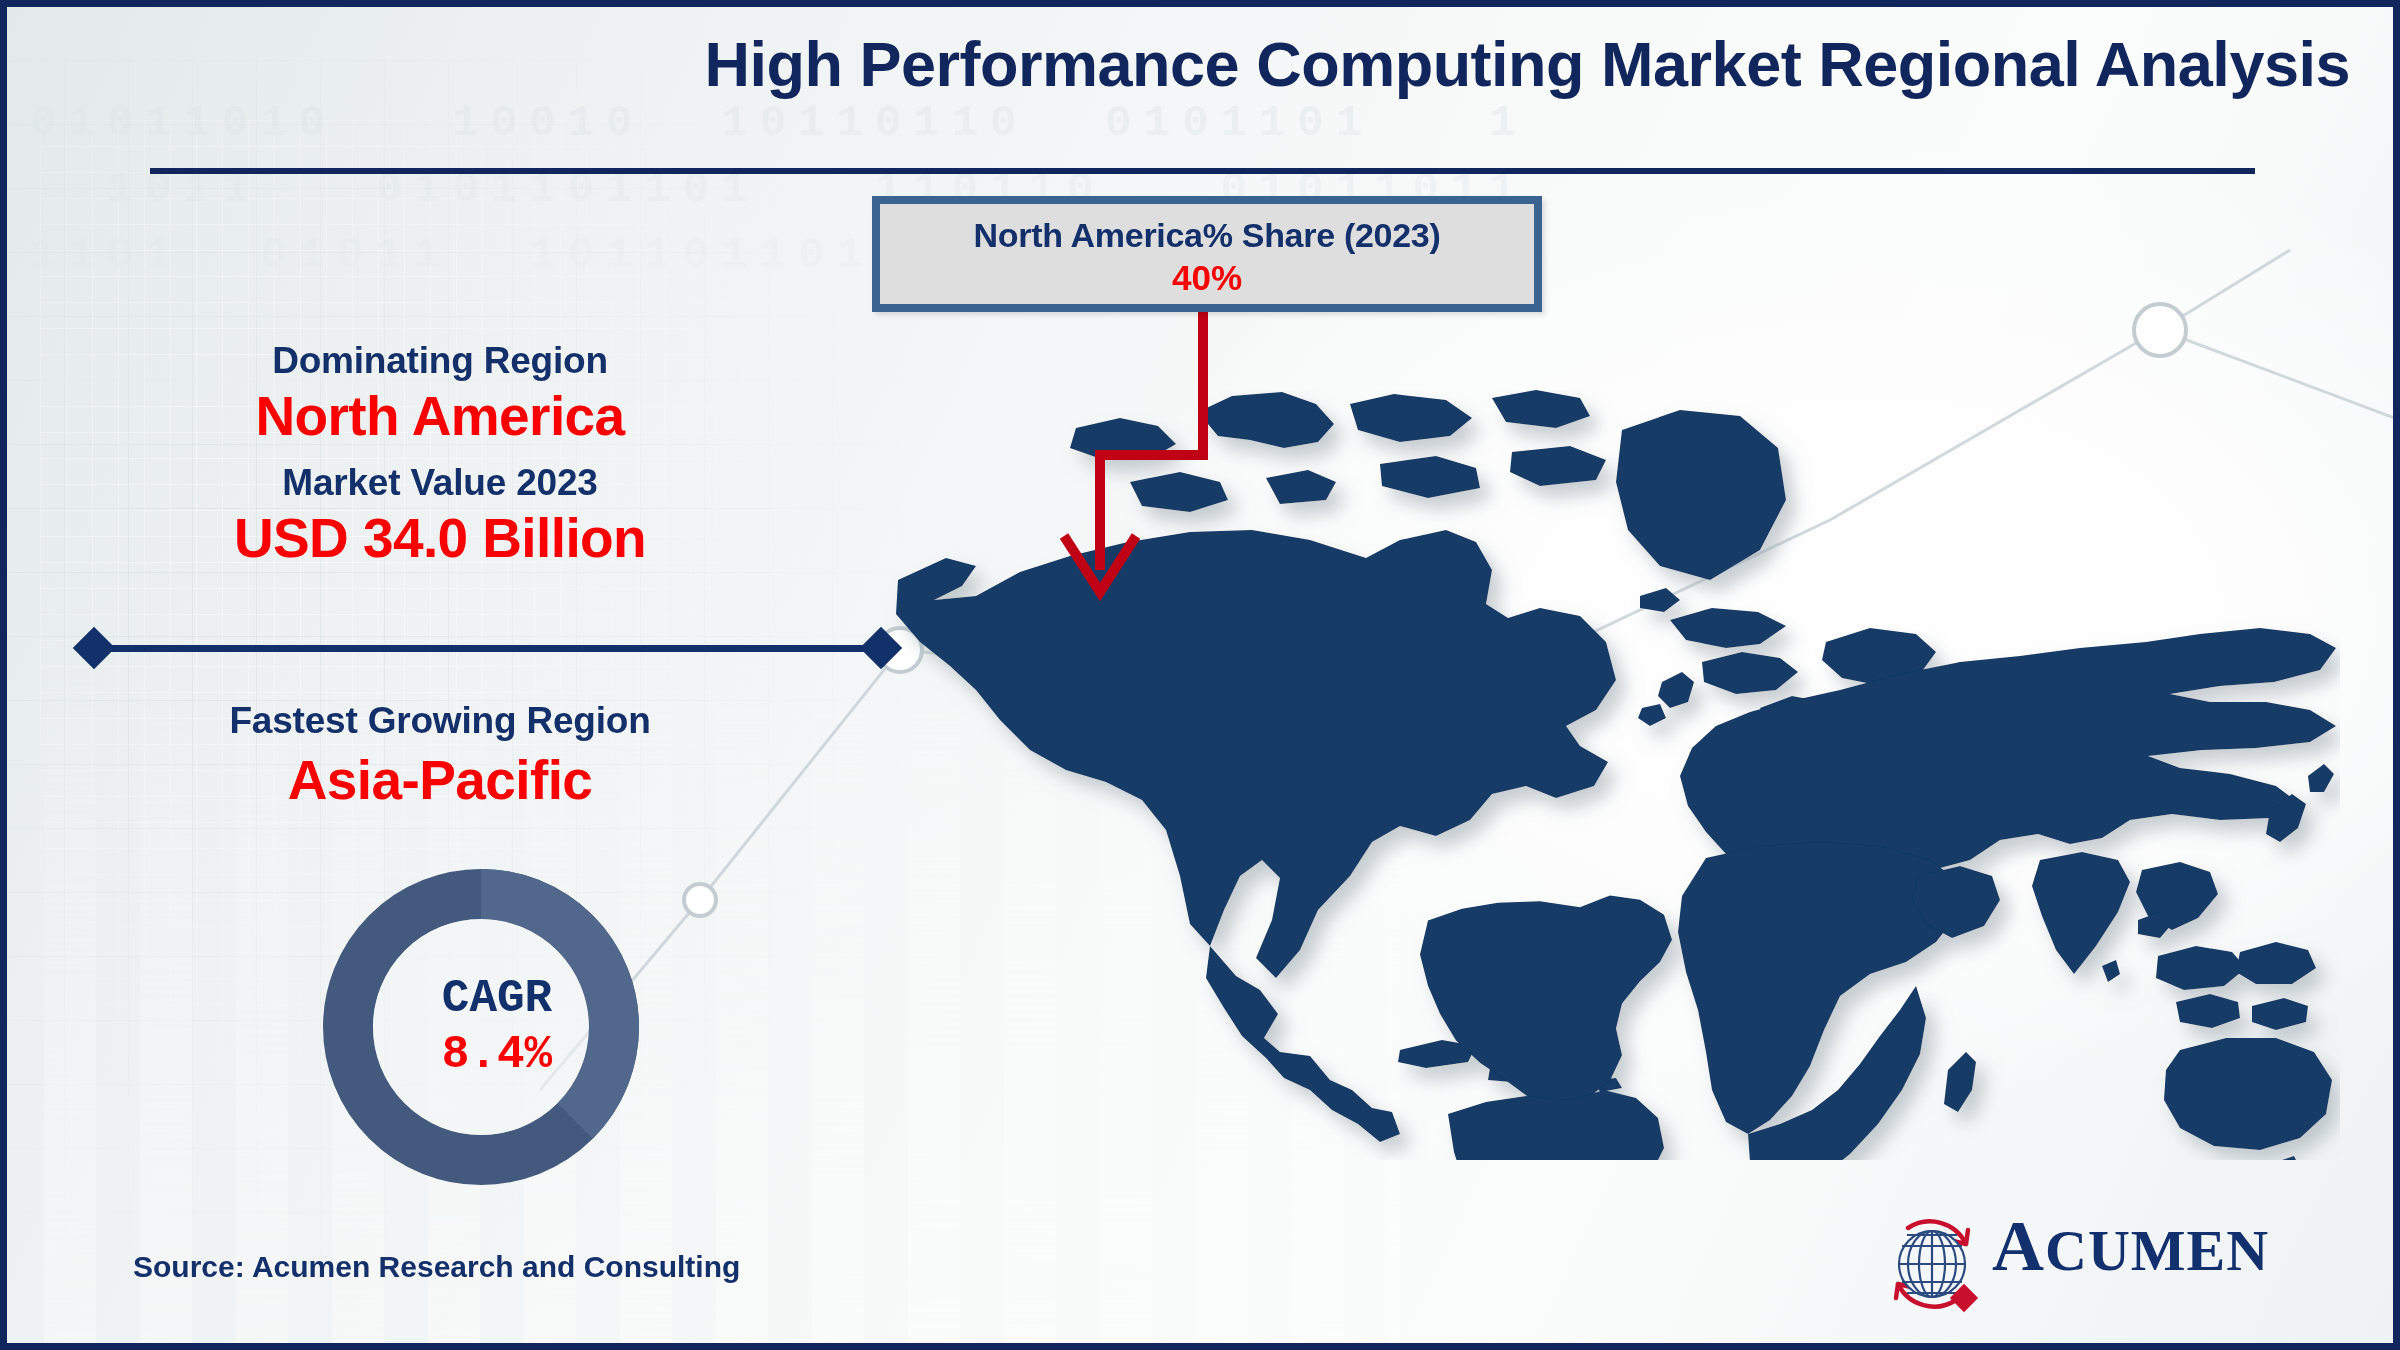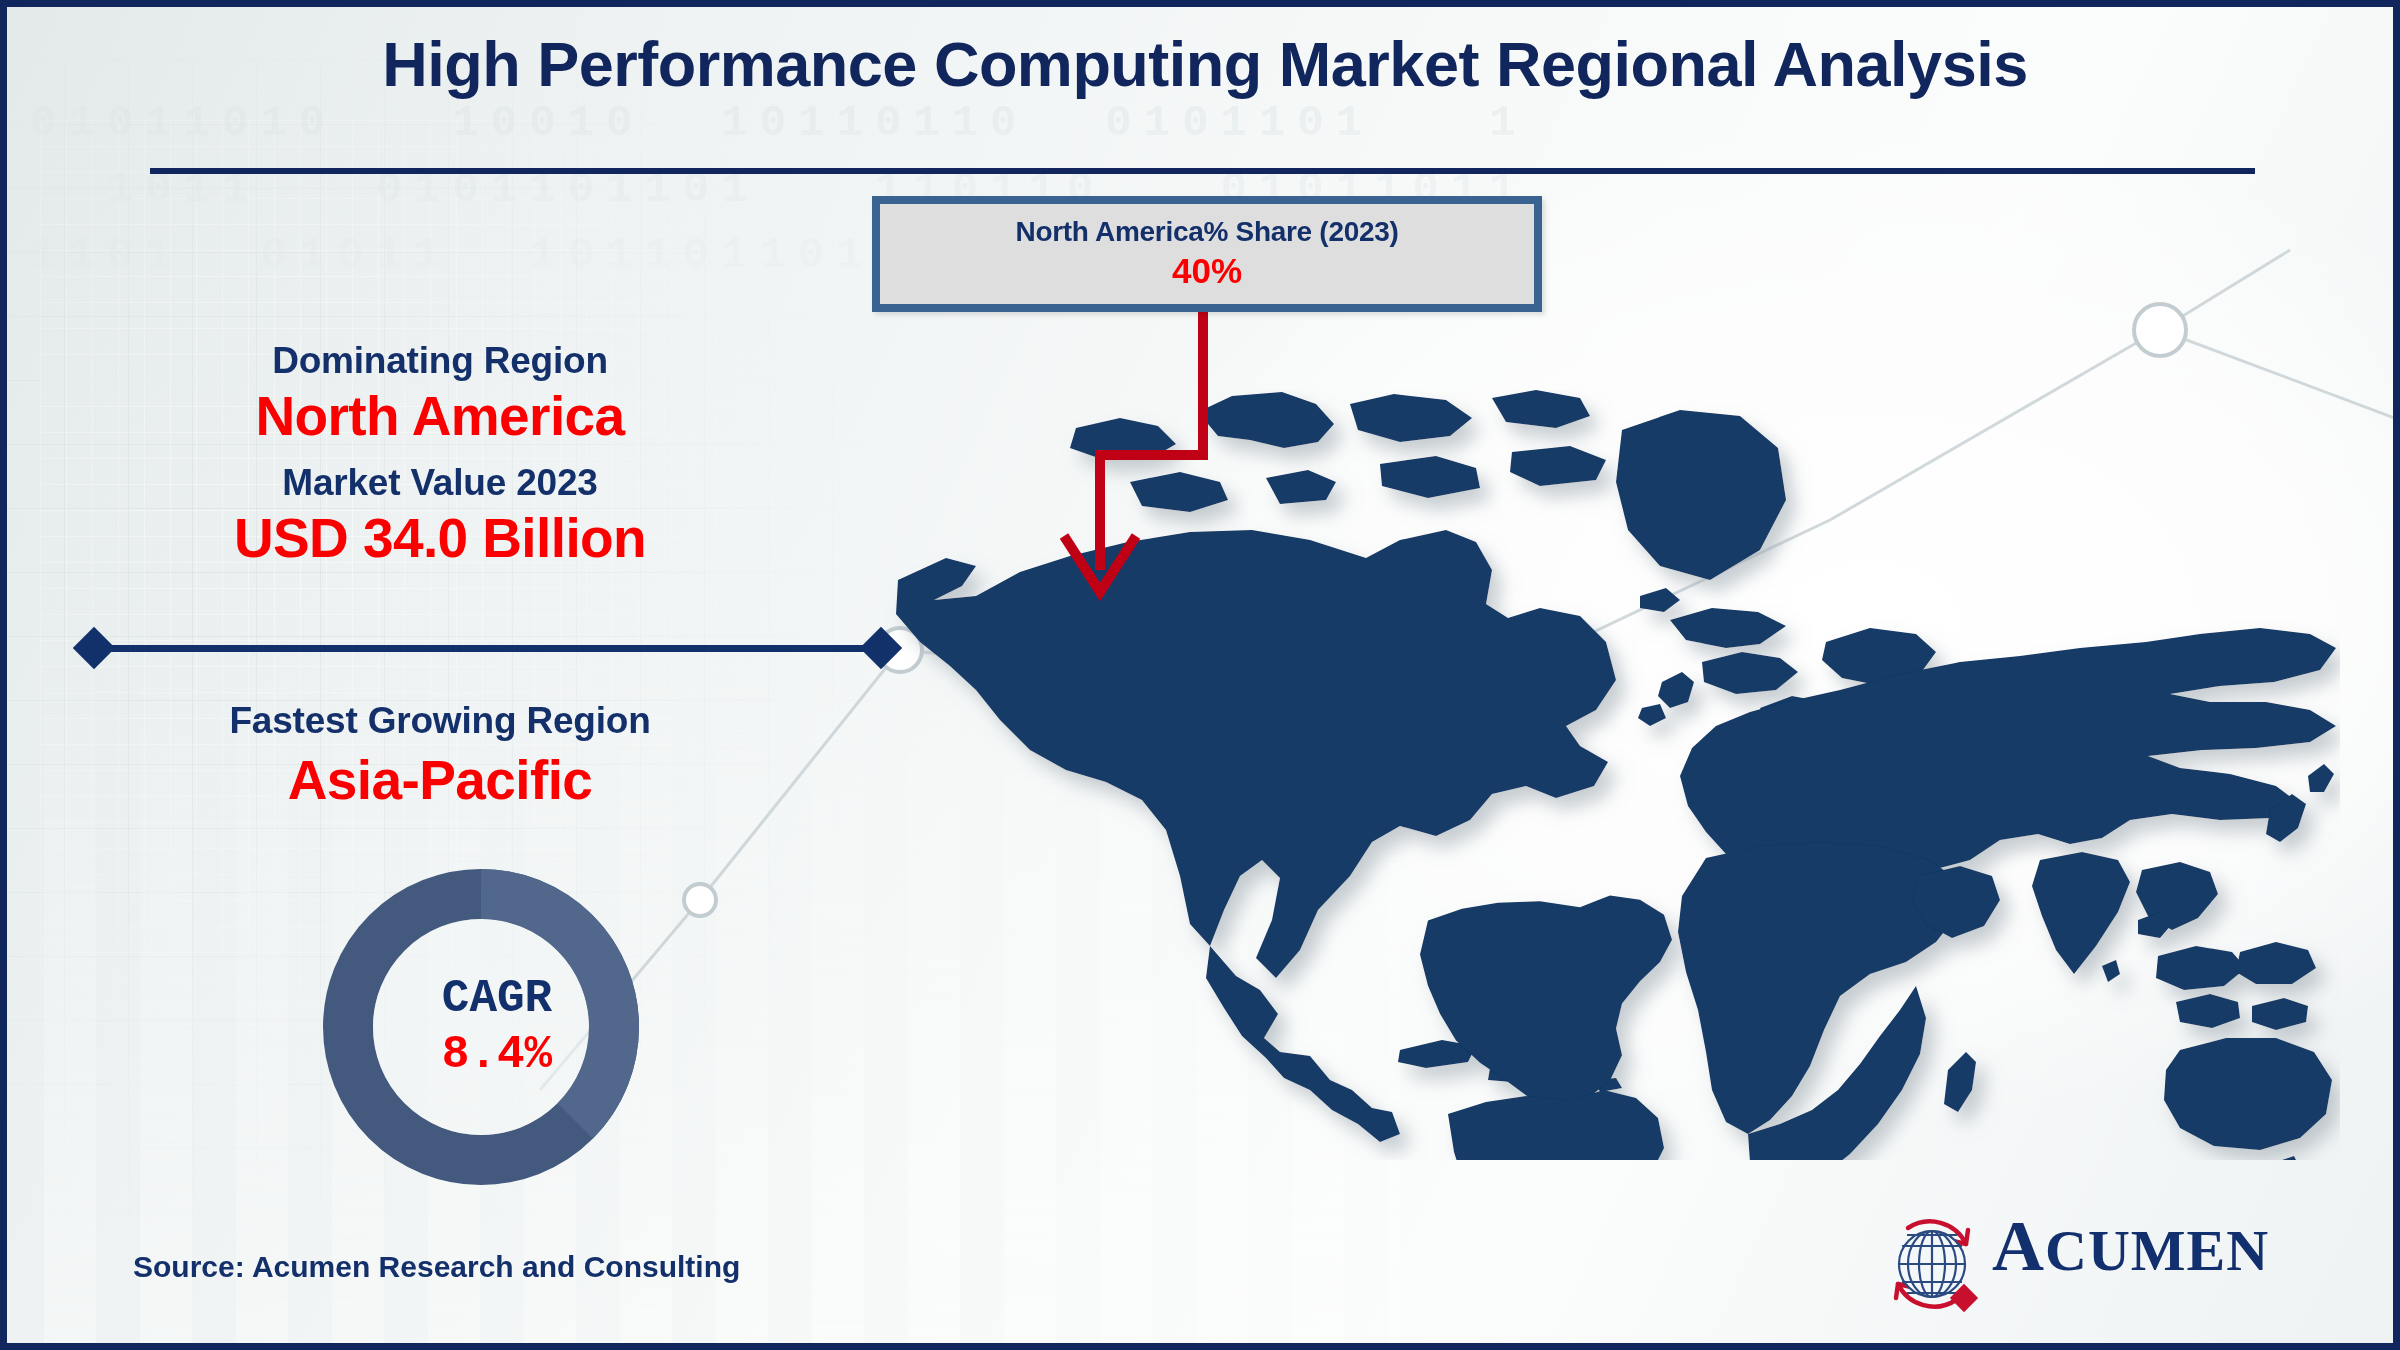--- a/index.html
+++ b/index.html
@@ -89,21 +89,21 @@
     box-sizing: border-box;
     pointer-events: none;
     z-index: 40;
   }
 
   
   .title {
     position: absolute;
     left: 60px; top: 28px;
     width: 2290px;
-    text-align: center;
+    text-align: right;
     color: #10265c;
     font-size: 63px;
     font-weight: bold;
     letter-spacing: -0.5px;
     white-space: nowrap;
     z-index: 10;
   }
   .title-rule {
     position: absolute;
     left: 150px; top: 168px;
@@ -120,21 +120,21 @@
     background: #dedede;
     border: 8px solid #3a6392;
     box-sizing: border-box;
     text-align: center;
     z-index: 18;
     box-shadow: 3px 3px 5px rgba(0,0,0,.12);
   }
   .callout-title {
     margin-top: 12px;
     color: #14306b;
-    font-size: 28px;
+    font-size: 34px;
     font-weight: bold;
     letter-spacing: -0.3px;
   }
   .callout-value {
     margin-top: 3px;
     color: #fb0000;
     font-size: 35px;
     font-weight: bold;
   }
 

